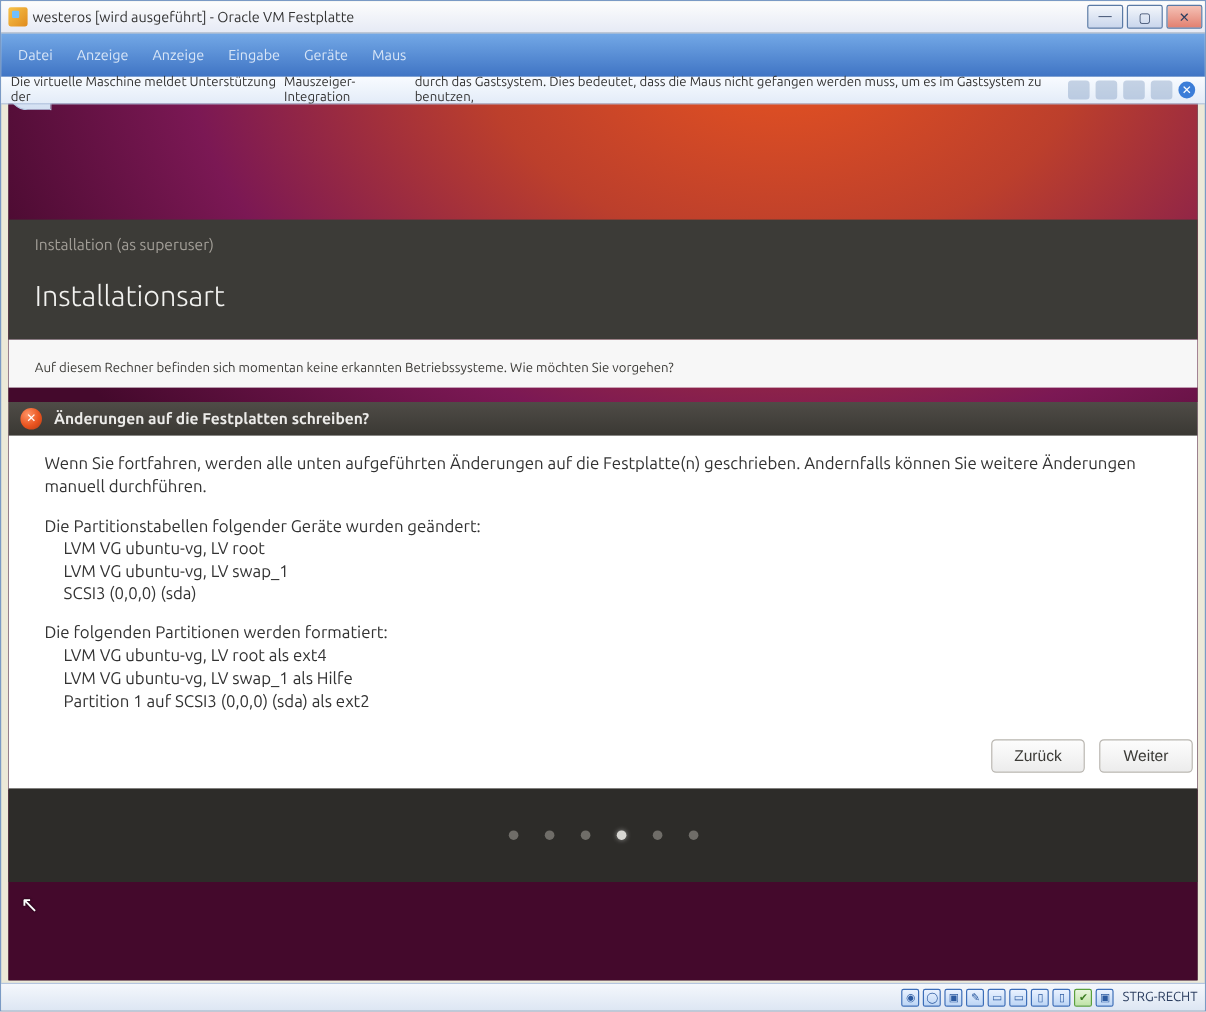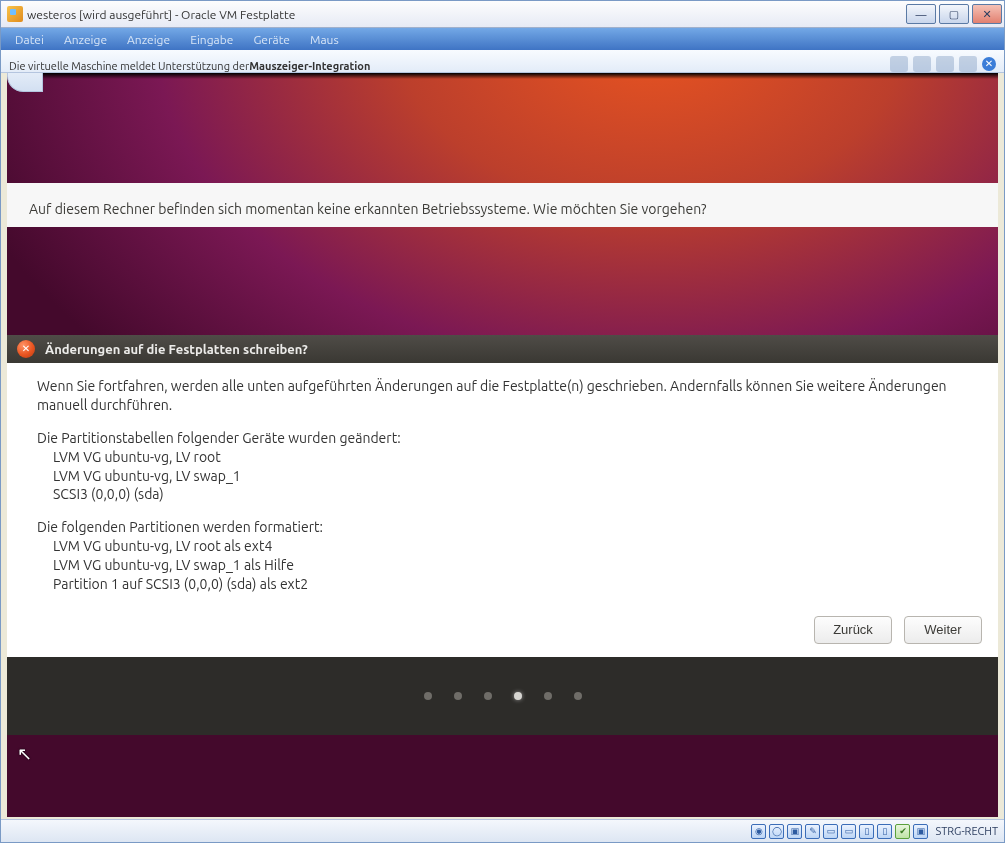--- a/index.html
+++ b/index.html
@@ -8,53 +8,53 @@
 
 .titlebar{height:26px;background:linear-gradient(#fdfdfd,#e6eaf5);display:flex;align-items:center;padding:0 2px;border-bottom:1px solid #a0b0cc}
 .titlebar .app-icon{width:16px;height:16px;margin:0 4px;background:linear-gradient(135deg,#f7c34a,#e08b1d);border-radius:2px;position:relative}
 .titlebar .app-icon::after{content:"";position:absolute;left:3px;top:3px;width:6px;height:6px;background:#6fbfff;border-radius:1px}
 .titlebar .title-text{color:#333;font-size:12px;flex:1}
 .win-controls{display:flex;gap:3px;margin-left:auto}
 .win-btn{width:28px;height:18px;background:linear-gradient(#f3f6fb,#c9d6ec);border:1px solid #5a7aa5;border-radius:2px;display:flex;align-items:center;justify-content:center;font-family:Arial;font-size:11px;color:#2c3e60}
 .win-btn.close{background:linear-gradient(#f5c1b5,#e28070)}
 
 
-.menubar{height:22px;background:linear-gradient(#73a8e6,#3f74c4);display:flex;align-items:center;padding:0 4px;gap:0}
+.menubar{height:36px;background:linear-gradient(#73a8e6,#3f74c4);display:flex;align-items:center;padding:0 4px;gap:0}
 .menubar .menu-item{color:#d7e5f7;font-size:12px;padding:2px 10px;cursor:default}
 
 
-.infobar{height:22px;background:linear-gradient(#f8fbff,#e3ecf8);border-bottom:1px solid #b4c5df;display:flex;align-items:flex-end;padding:0 8px;font-size:11px;color:#333;position:relative;z-index:3}
-.infobar b{font-weight:bold}
+.infobar{height:22px;background:linear-gradient(#f8fbff,#e3ecf8);border-bottom:1px solid #b4c5df;display:flex;align-items:center;padding:0 8px;font-size:11px;color:#333;position:relative;z-index:3}
+.infobar b{font-weight:normal}
 .infobar-icons{margin-left:auto;display:flex;gap:5px;align-items:center}
 .ib-icon{width:18px;height:16px;opacity:.35;background:#6b8ab5;border-radius:3px}
 .ib-close{width:14px;height:14px;border-radius:50%;background:#3b7dd8;color:#fff;font-size:10px;line-height:14px;text-align:center;opacity:1}
 .ib-close::before{content:"✕"}
 
 
 .guest{position:absolute;left:6px;right:6px;top:72px;bottom:25px;background:#2c001e;overflow:hidden}
 .guest-wallpaper{position:absolute;inset:0;background:
  radial-gradient(ellipse 900px 600px at 65% -5%,#e95420 0%,#bc3f2c 28%,#7b1854 55%,#44092c 80%);}
 .curtain-top{position:absolute;left:0;right:0;top:0;height:6px;background:linear-gradient(#000,rgba(0,0,0,0))}
 
 
 .installer{position:absolute;left:0;right:0;top:110px;height:550px;display:flex;flex-direction:column}
 .inst-titlebar{background:#3c3b37;height:100px;padding:14px 22px 16px;box-sizing:border-box}
 .inst-titlebar .sub{color:#a39f98;font-size:13px;margin-bottom:22px}
 .inst-titlebar .hdr{color:#f2f2f0;font-size:24px;font-weight:300}
-.inst-body{background:#f7f7f7;flex:0 0 auto;padding:18px 22px 10px;color:#3c3b37;font-size:14px}
+.inst-body{background:#f7f7f7;flex:0 0 auto;padding:18px 22px 10px;color:#3c3b37;font-size:11px}
 
 
 .dlg{position:absolute;left:0;right:0;top:262px;background:#fff;box-shadow:0 1px 0 rgba(0,0,0,.25)}
 .dlg-titlebar{height:28px;background:linear-gradient(#4f4c47,#3a3833);display:flex;align-items:center;padding:0 10px;gap:10px}
 .dlg-close{width:18px;height:18px;border-radius:50%;background:radial-gradient(circle at 35% 30%,#ff9466,#e95420 55%,#b33a12);display:flex;align-items:center;justify-content:center;color:#fff;font-size:10px;line-height:1}
 .dlg-title{color:#ecebe9;font-size:13px;font-weight:bold}
 .dlg-body{padding:14px 30px 16px;color:#333;font-size:14px;line-height:1.35}
 .dlg-body p{margin:0 0 14px}
 .dlg-body .dev{margin-left:16px}
-.dlg-footer{padding:6px 16px 14px;display:flex;justify-content:flex-end;gap:12px}
+.dlg-footer{padding:6px 4px 14px;display:flex;justify-content:flex-end;gap:12px}
 .ubtn{min-width:78px;height:28px;background:linear-gradient(#fdfdfd,#ececec);border:1px solid #b8b5af;border-radius:4px;font-size:13px;color:#3c3b37;padding:0 14px}
 
 
 .progress-strip{position:absolute;left:0;right:0;top:584px;height:78px;background:#2d2c29;display:flex;align-items:center;justify-content:center;gap:22px}
 .dot{width:8px;height:8px;border-radius:50%;background:#6f6d68}
 .dot.active{background:#d7d6d2;box-shadow:0 0 4px rgba(255,255,255,.5)}
 
 
 .cursor{position:absolute;left:10px;bottom:53px;font-size:18px;color:#fff;text-shadow:0 0 2px #000;z-index:10;pointer-events:none}
 
@@ -93,35 +93,40 @@
     <span class="menu-item">Anzeige</span>
     <span class="menu-item">Anzeige</span>
     <span class="menu-item">Eingabe</span>
     <span class="menu-item">Geräte</span>
     <span class="menu-item">Maus</span>
   </div>
 
   <div class="infobar">
     <span>Die virtuelle Maschine meldet Unterstützung der </span>
     <b>Mauszeiger-Integration</b>
+    <span> durch das Gastsystem. Dies bedeutet, dass die Maus nicht gefangen werden muss, um es im Gastsystem zu benutzen,</span>
     <div class="infobar-icons">
       <div class="ib-icon"></div>
       <div class="ib-icon"></div>
       <div class="ib-icon"></div>
       <div class="ib-icon"></div>
       <div class="ib-close"></div>
     </div>
   </div>
   <div class="rounded-notch"></div>
 
   <div class="guest">
     <div class="guest-wallpaper"></div>
     <div class="curtain-top"></div>
 
     <div class="installer">
+      <div class="inst-titlebar">
+        <div class="sub">Installation (as superuser)</div>
+        <div class="hdr">Installationsart</div>
+      </div>
       <div class="inst-body">
         <div>Auf diesem Rechner befinden sich momentan keine erkannten Betriebssysteme. Wie möchten Sie vorgehen?</div>
       </div>
     </div>
 
     <div class="dlg">
       <div class="dlg-titlebar">
         <div class="dlg-close">✕</div>
         <div class="dlg-title">Änderungen auf die Festplatten schreiben?</div>
       </div>

